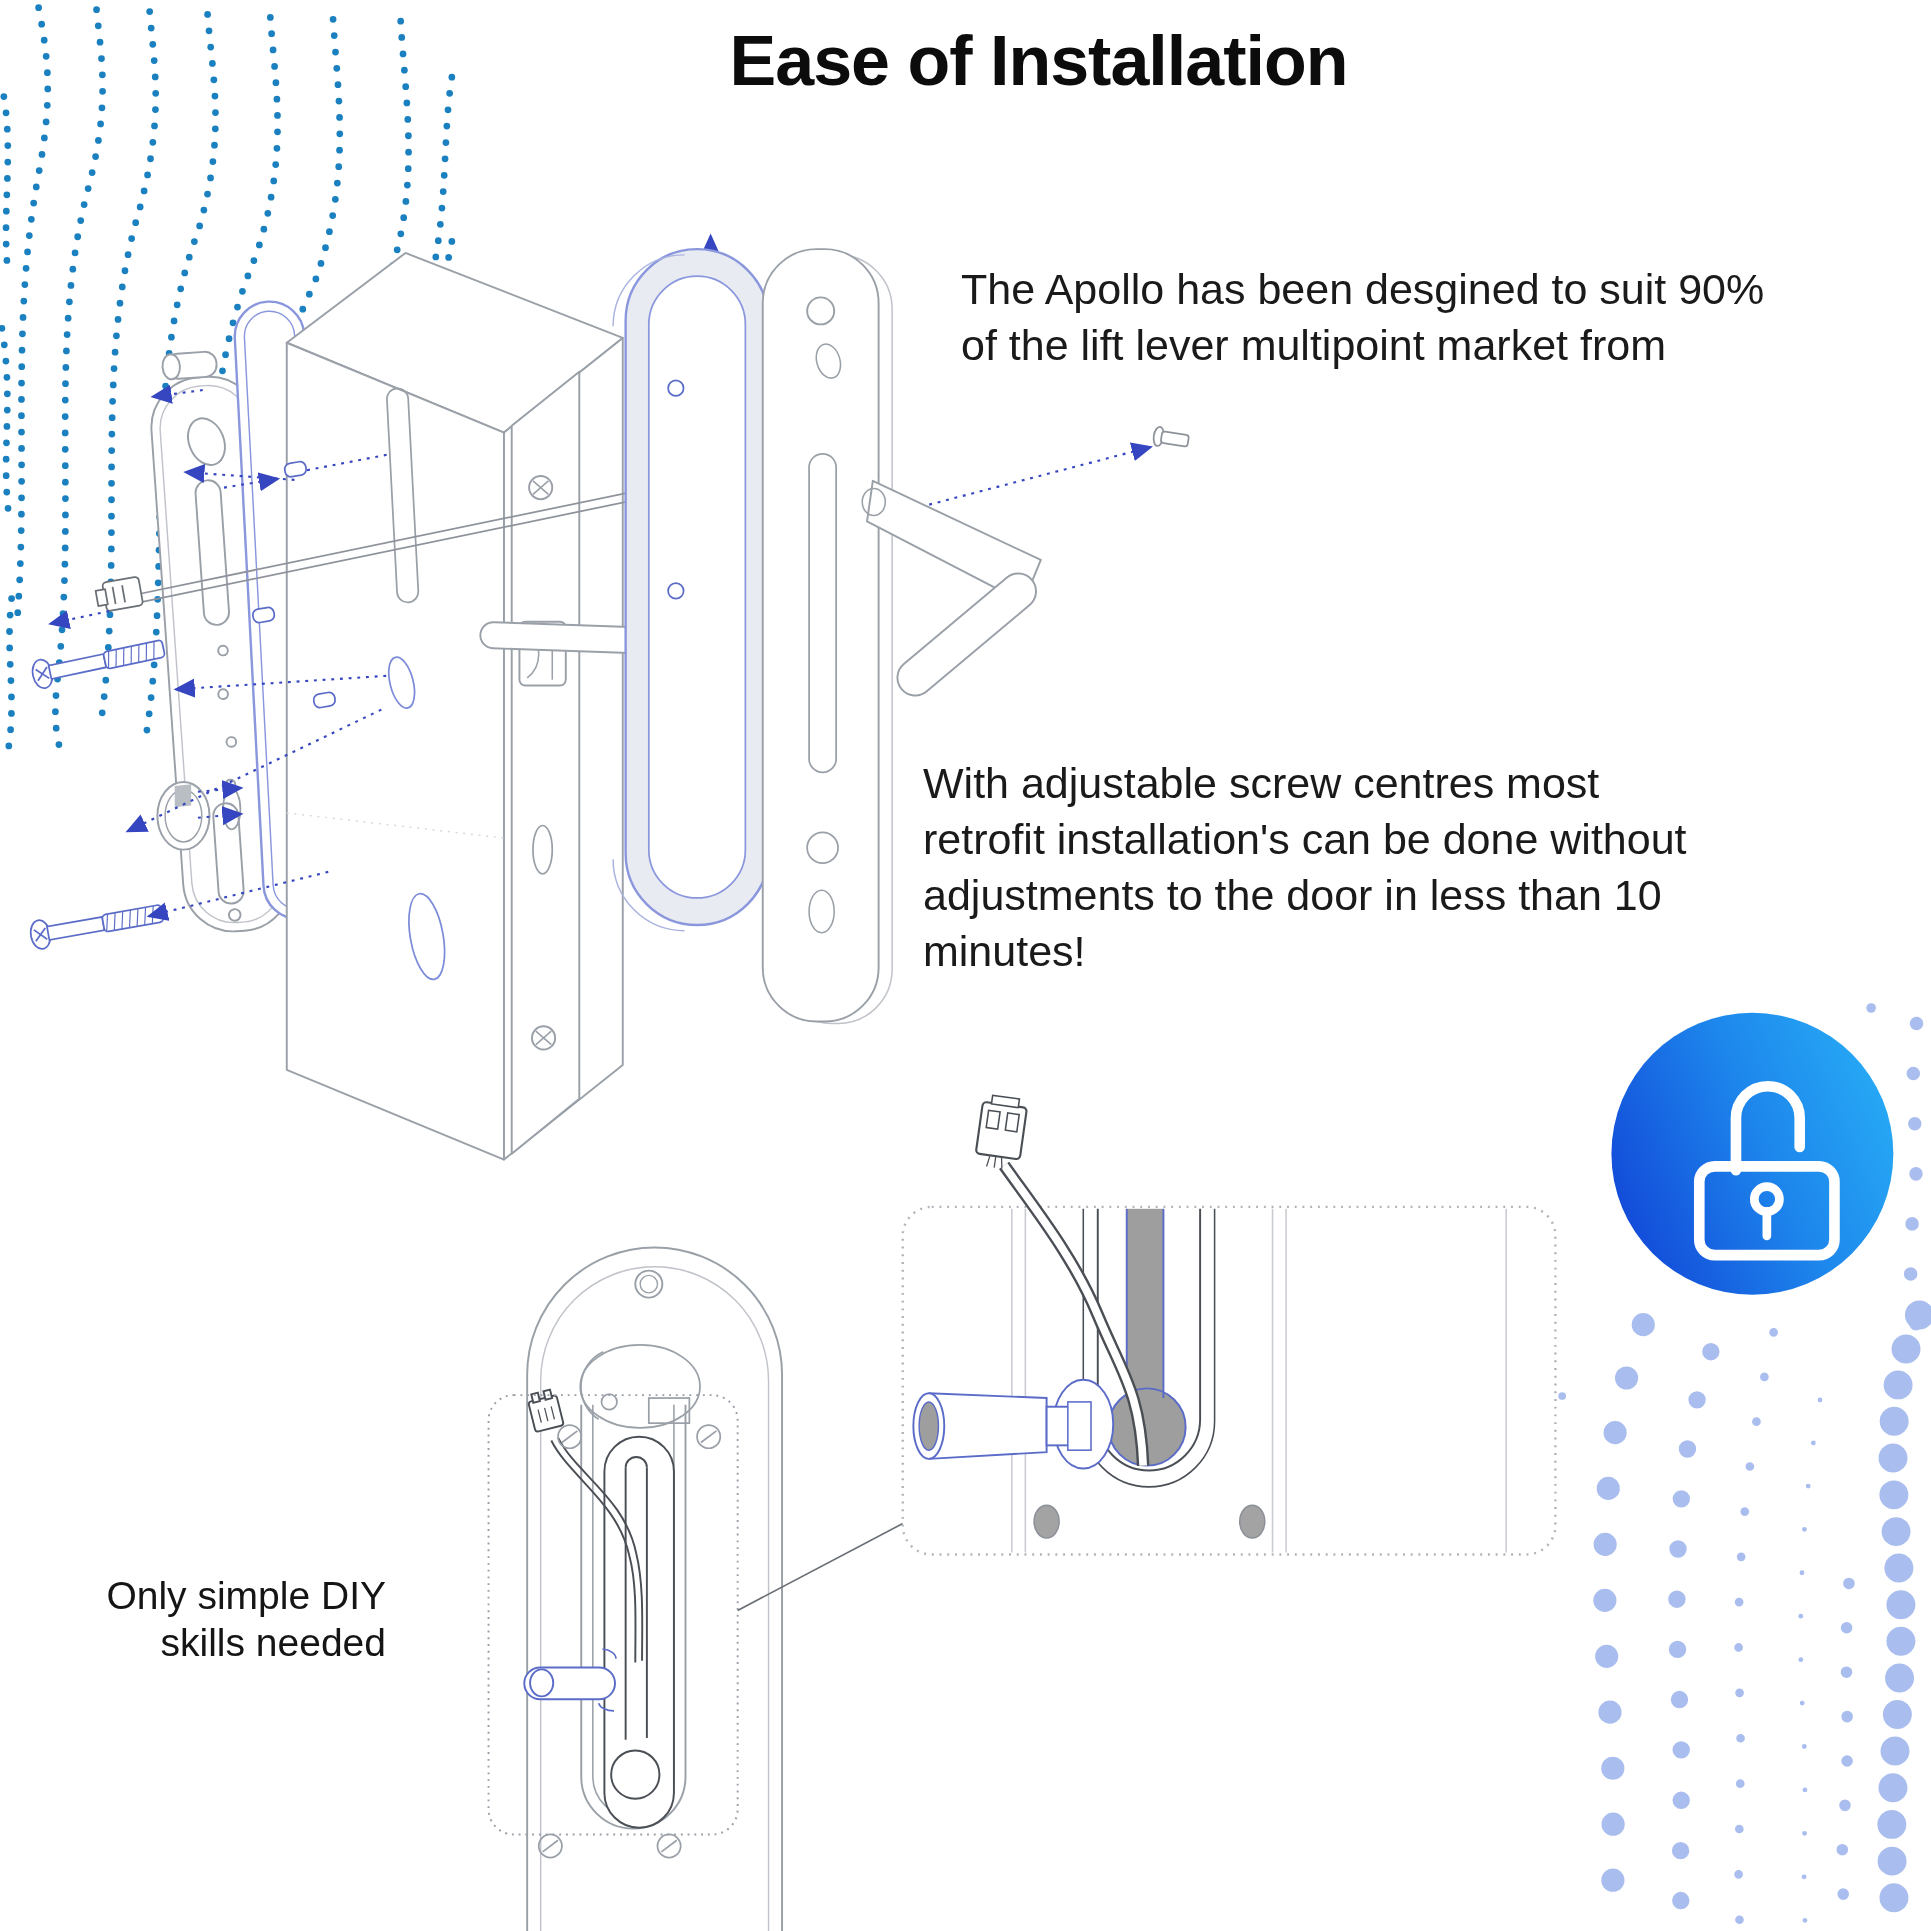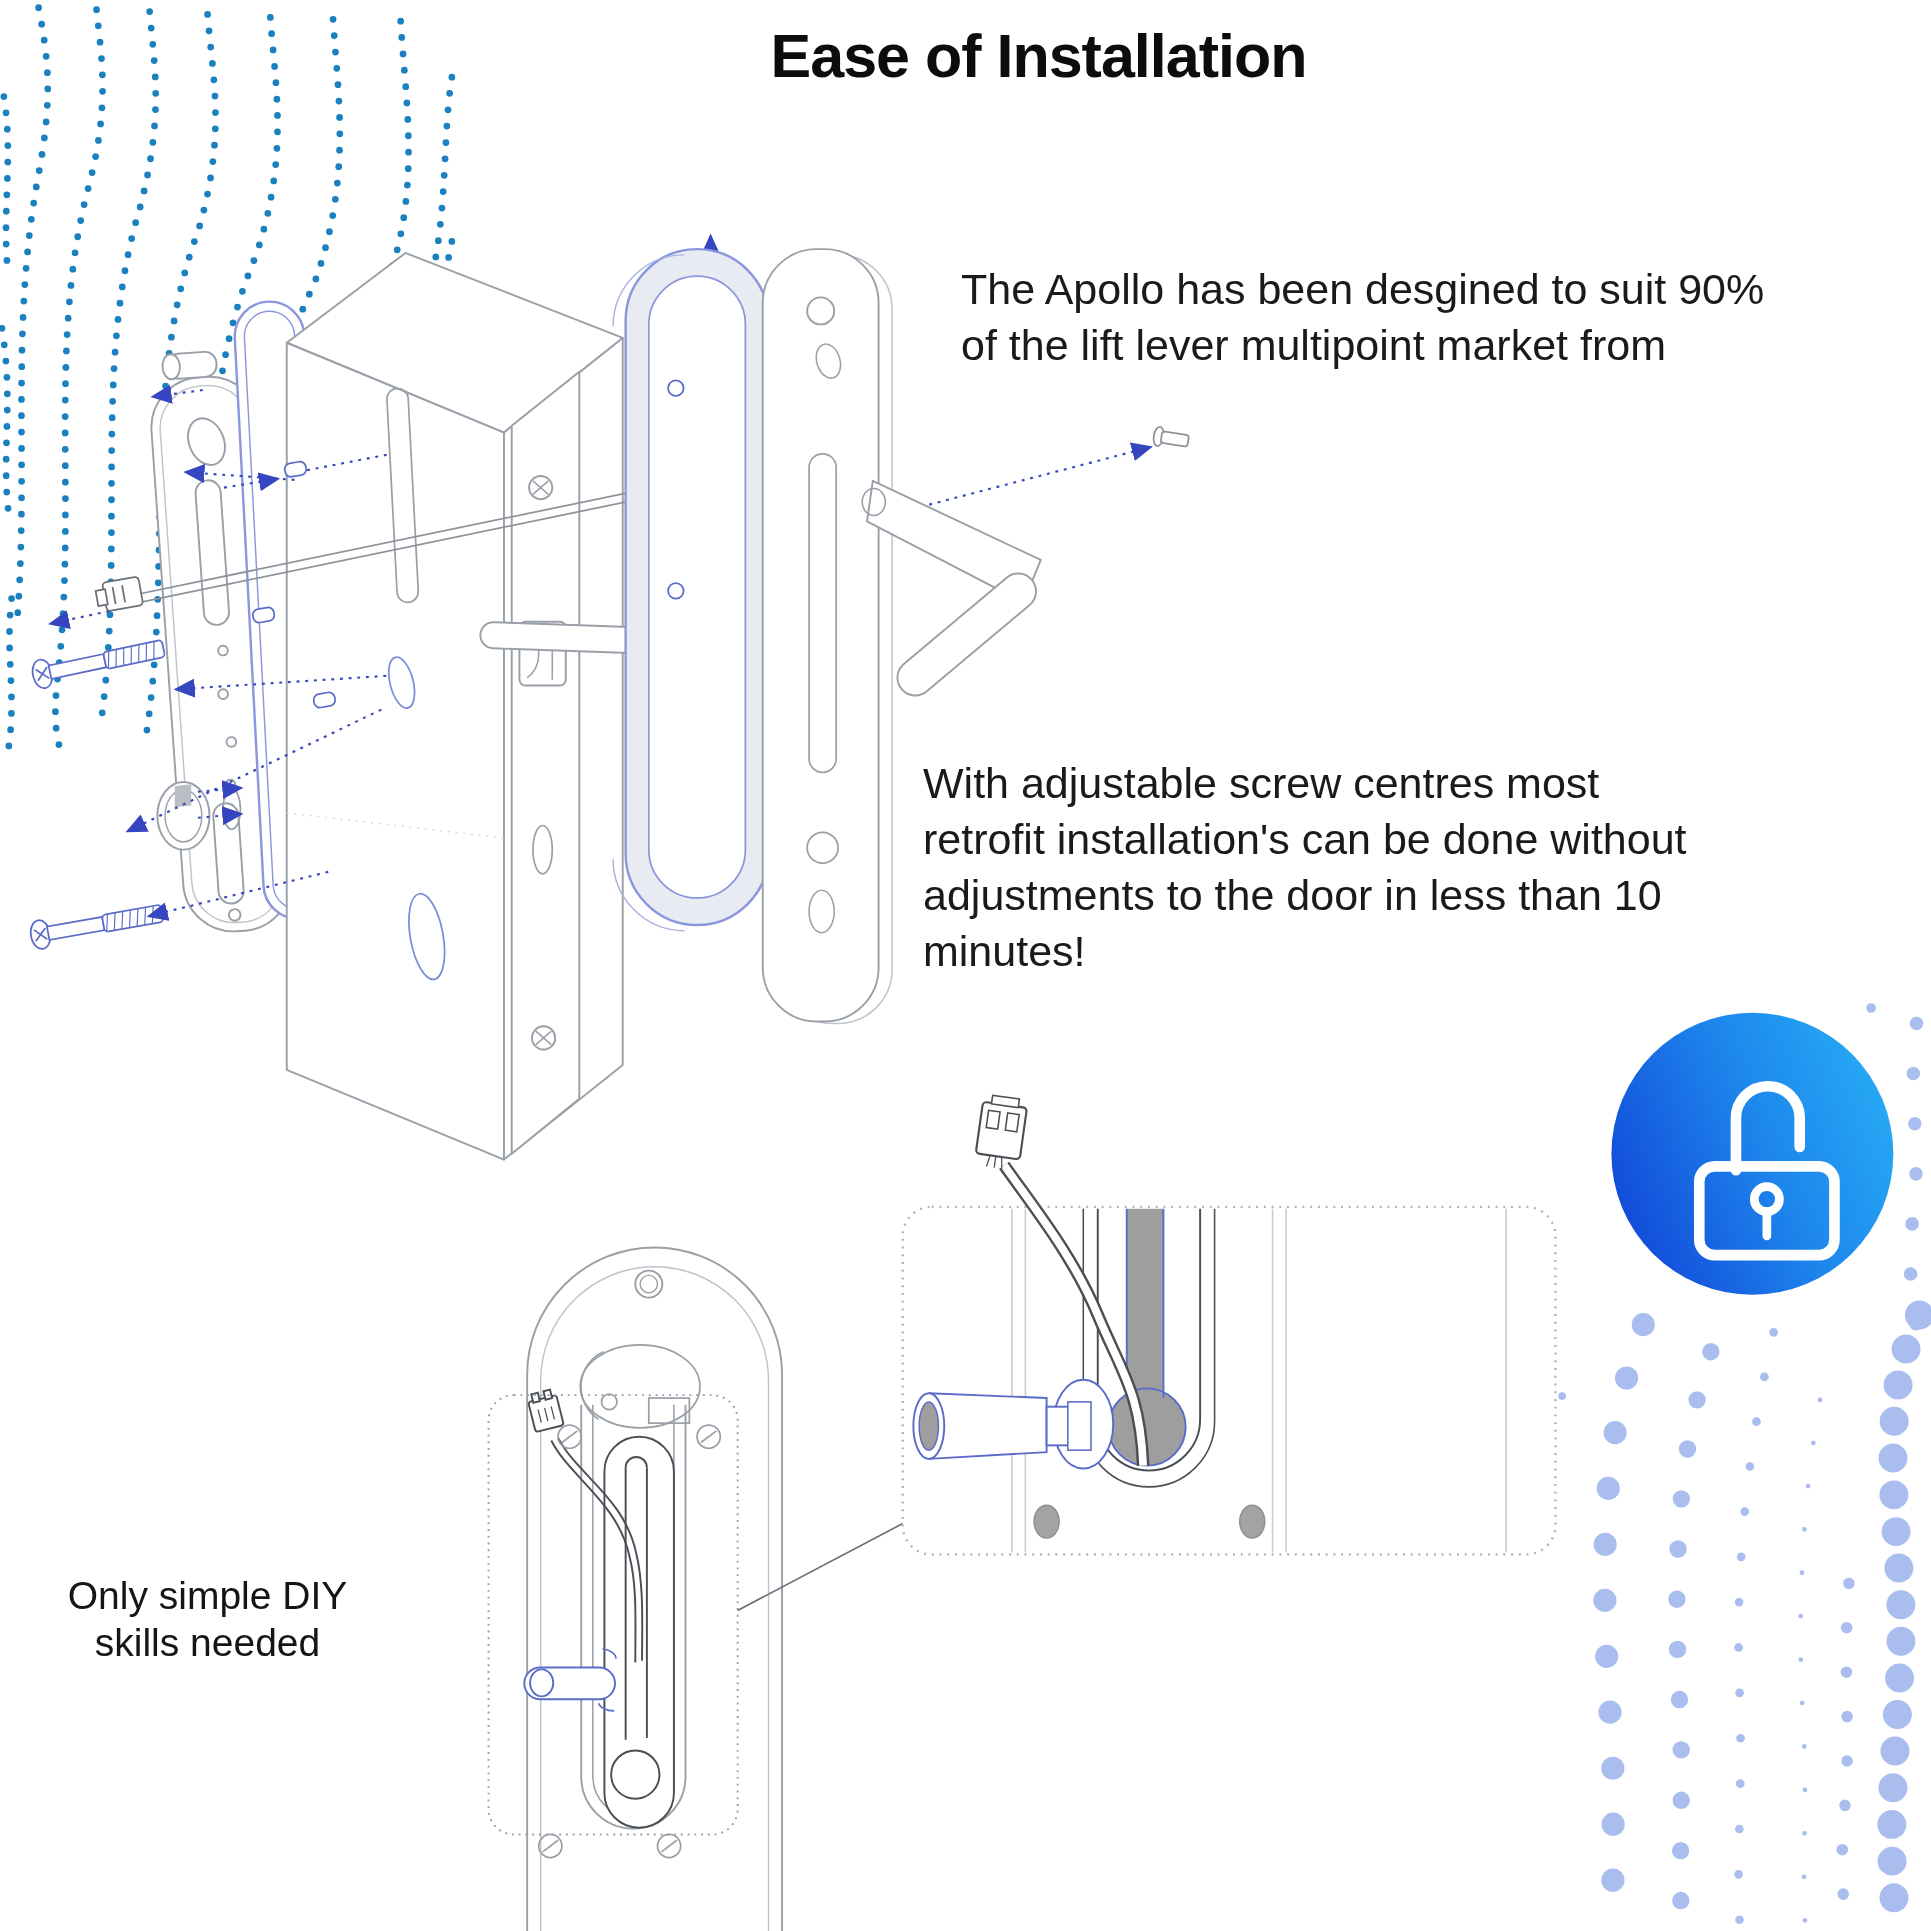--- a/index.html
+++ b/index.html
@@ -3,32 +3,32 @@
 <meta charset="utf-8">
 <style>
   html,body{margin:0;padding:0;background:#ffffff;}
   .canvas{
     position:relative;width:1931px;height:1931px;background:#ffffff;
     font-family:"Liberation Sans", sans-serif;overflow:hidden;
   }
   .art{position:absolute;left:0;top:0;width:1931px;height:1931px;}
   .title{
     position:absolute;left:406px;top:21px;width:1265px;margin:0;
-    font-size:61px;font-weight:600;letter-spacing:-1px;color:#0c0c0c;
+    font-size:70px;font-weight:600;letter-spacing:-1px;color:#0c0c0c;
     text-align:center;white-space:pre-line;
   }
   .para{
     position:absolute;margin:12px;color:#1a1a1a;font-size:43px;font-weight:400;
     line-height:56px;white-space:pre-line;letter-spacing:0;
   }
   .para.intro{left:949px;top:249px;width:975px;}
   .para.benefits{left:911px;top:743px;width:966px;}
   .caption{
     position:absolute;left:29px;top:1572px;width:357px;margin:0;
-    color:#151515;font-size:39px;line-height:47px;text-align:center;white-space:pre-line;
+    color:#151515;font-size:39px;line-height:47px;text-align:right;white-space:pre-line;
   }
 </style>
 </head>
 <body>
 
 <div class="canvas">
 
 <svg class="art" viewBox="0 0 2000 2000" aria-hidden="true">
   <defs>
     <marker id="arr" orient="auto" markerWidth="12" markerHeight="10" refX="9" refY="4.5">

